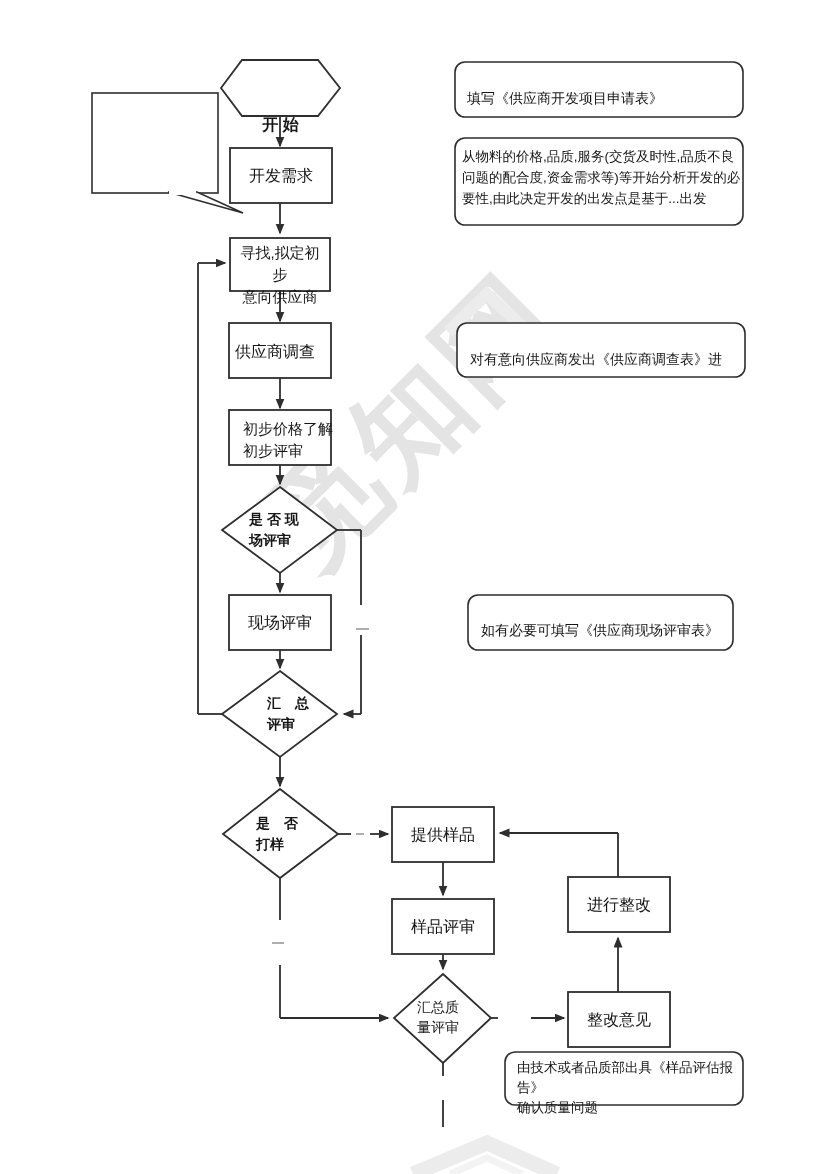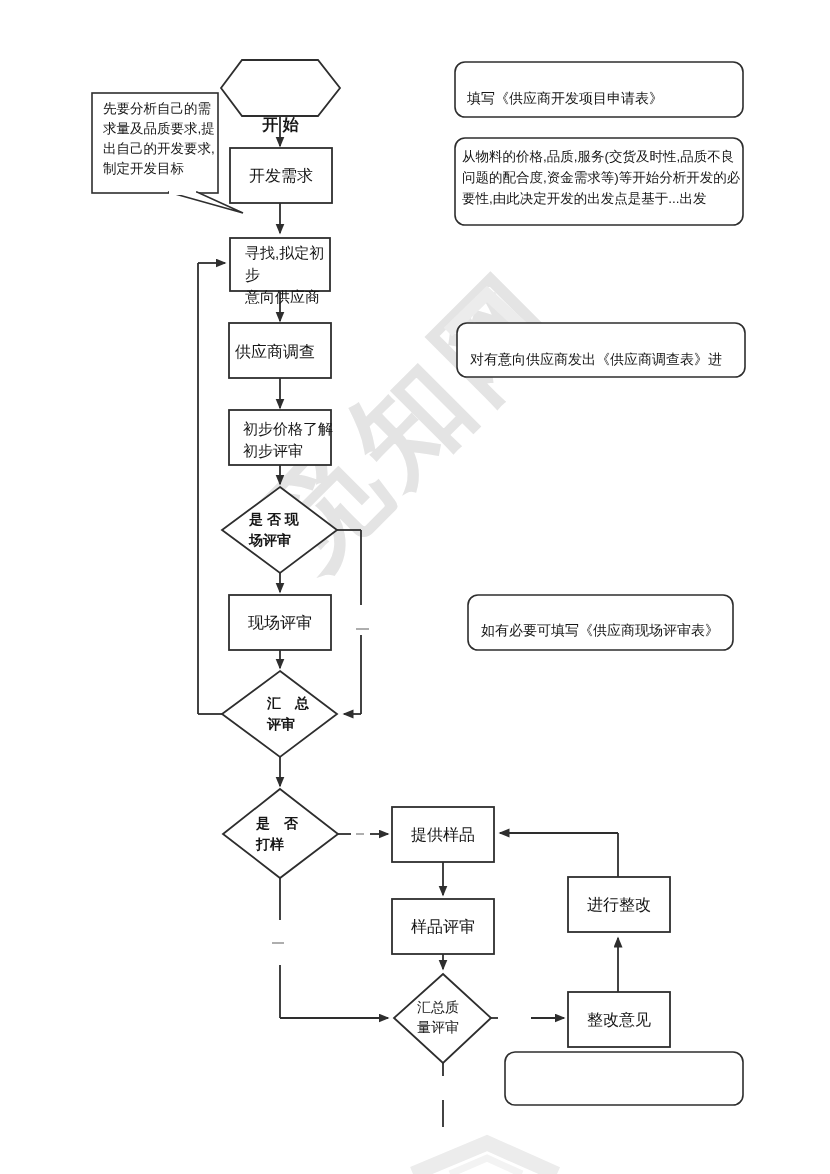--- a/index.html
+++ b/index.html
@@ -107,30 +107,26 @@
     <rect class="note" x="455" y="138" width="288" height="87" rx="10"></rect>
     <rect class="note" x="457" y="323" width="288" height="54" rx="10"></rect>
     <rect class="note" x="468" y="595" width="265" height="55" rx="10"></rect>
     <rect class="note" x="505" y="1052" width="238" height="53" rx="10"></rect>
 
     <rect class="note" x="92" y="93" width="126" height="100"></rect>
     <polygon points="168,192 243,213 197,192" fill="#ffffff" stroke="#2e2e2e" stroke-width="1.6"></polygon>
     <rect x="169" y="191" width="27" height="4" fill="#ffffff"></rect>
   </svg>
 
-  <div class="lbl callout-t" style="left:103px;top:99px;width:112px;">先要分析自己的需
-求量及品质要求,提
-出自己的开发要求,
-制定开发目标</div>
 
   <div class="lbl node-f c bold" style="left:221px;top:79px;width:119px;">开 始</div>
 
   <div class="lbl node-f c" style="left:230px;top:166px;width:102px;">开发需求</div>
 
-  <div class="lbl node-s" style="left:245px;top:242px;width:92px;">寻找,拟定初步
+  <div class="lbl node-s" style="left:234px;top:242px;width:92px;text-align:center;">寻找,拟定初步
 意向供应商</div>
 
   <div class="lbl node-f c" style="left:229px;top:342px;width:92px;">供应商调查</div>
 
   <div class="lbl node-s" style="left:243px;top:418px;width:92px;">初步价格了解
 初步评审</div>
 
   <div class="lbl dec" style="left:249px;top:509px;width:78px;">是 否 现
 场评审</div>
 
@@ -156,14 +152,16 @@
   <div class="lbl ann" style="left:467px;top:88px;width:272px;">填写《供应商开发项目申请表》</div>
 
   <div class="lbl ann-s" style="left:462px;top:146px;width:280px;">从物料的价格,品质,服务(交货及时性,品质不良
 问题的配合度,资金需求等)等开始分析开发的必
 要性,由此决定开发的出发点是基于...出发</div>
 
   <div class="lbl ann" style="left:470px;top:341px;width:276px;margin-top:8px;">对有意向供应商发出《供应商调查表》进</div>
 
   <div class="lbl ann" style="left:481px;top:620px;width:252px;">如有必要可填写《供应商现场评审表》</div>
 
+  <div class="lbl ann-s" style="left:517px;top:1058px;width:222px;line-height:20px;">由技术或者品质部出具《样品评估报告》
+确认质量问题</div>
 
 </div>
 
 </body></html>

